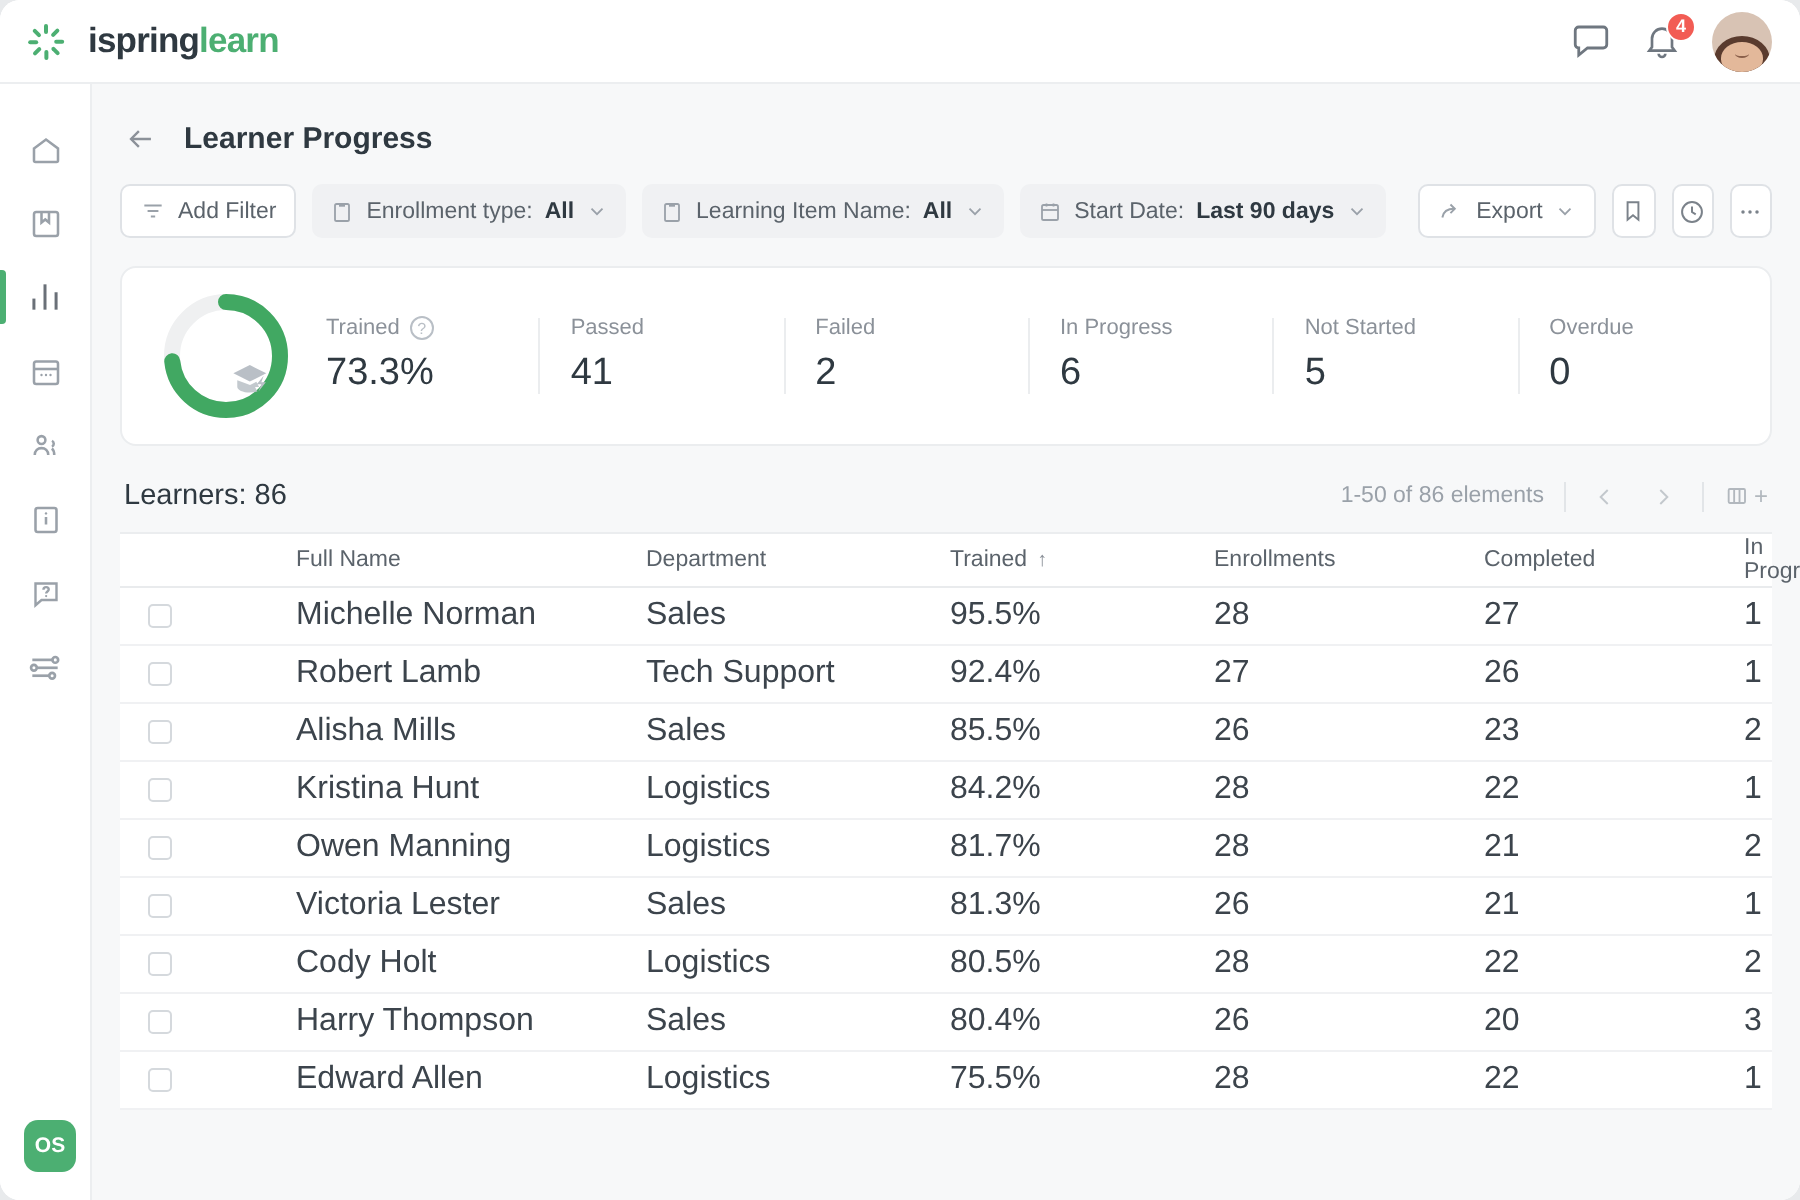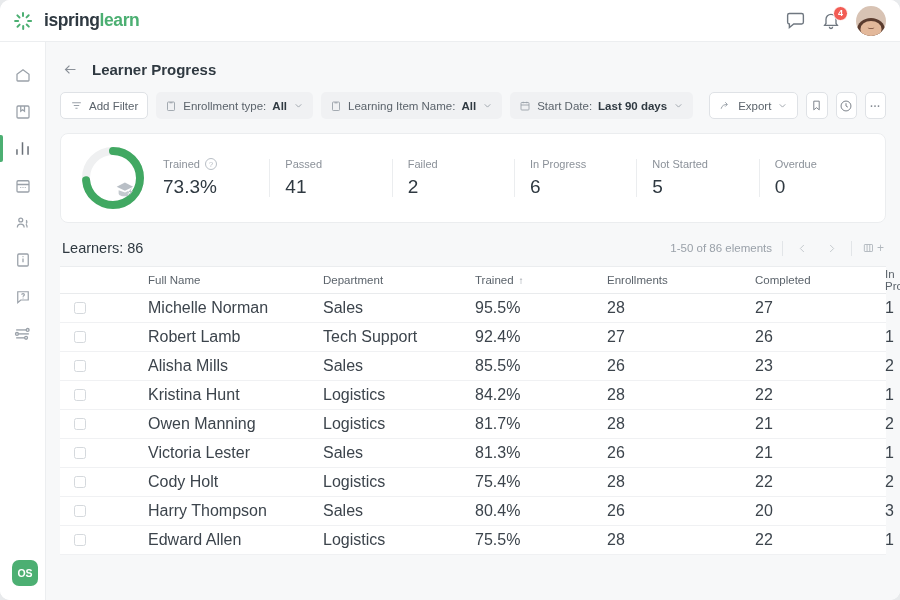--- a/index.html
+++ b/index.html
@@ -150,21 +150,21 @@
   
   .table { background: #fff; border-top: 1px solid #ebedef; }
   .tr { display: flex; align-items: center; height: 29px; border-bottom: 1px solid #f0f1f3; }
   .tr.header { height: 27px; border-bottom: 1px solid #e9ebed; }
   .tr .cb { width: 40px; flex: 0 0 40px; display: flex; justify-content: center; }
   .chk { width: 12px; height: 12px; border: 1px solid #d5d9dd; border-radius: 2.5px; background:#fff; }
   .c-name { flex: 0 0 175px; margin-left: 48px; }
   .c-dept { flex: 0 0 152px; }
   .c-tr   { flex: 0 0 132px; }
   .c-enr  { flex: 0 0 135px; }
-  .c-cmp  { flex: 0 0 130px; margin-left: 13px; }
+  .c-cmp  { flex: 0 0 130px; }
   .c-prg  { flex: 1 1 auto; }
   .th { font-size: 11.5px; color: #5b636b; display: flex; align-items: center; gap: 5px; }
   .td { font-size: 16px; color: #3c444c; }
   .sort { color: #8b9199; font-size: 10px; }
 </style>
 </head>
 <body>
 
 <div class="window">
 
@@ -532,21 +532,21 @@
               <span class="td c-enr">26</span>
               <span class="td c-cmp">21</span>
               <span class="td c-prg">1</span>
             </div>
             <div class="tr">
               <span class="cb">
                 <span class="chk"></span>
               </span>
               <span class="td c-name">Cody Holt</span>
               <span class="td c-dept">Logistics</span>
-              <span class="td c-tr">75.4%</span>
+              <span class="td c-tr">80.5%</span>
               <span class="td c-enr">28</span>
               <span class="td c-cmp">22</span>
               <span class="td c-prg">2</span>
             </div>
             <div class="tr">
               <span class="cb">
                 <span class="chk"></span>
               </span>
               <span class="td c-name">Harry Thompson</span>
               <span class="td c-dept">Sales</span>

